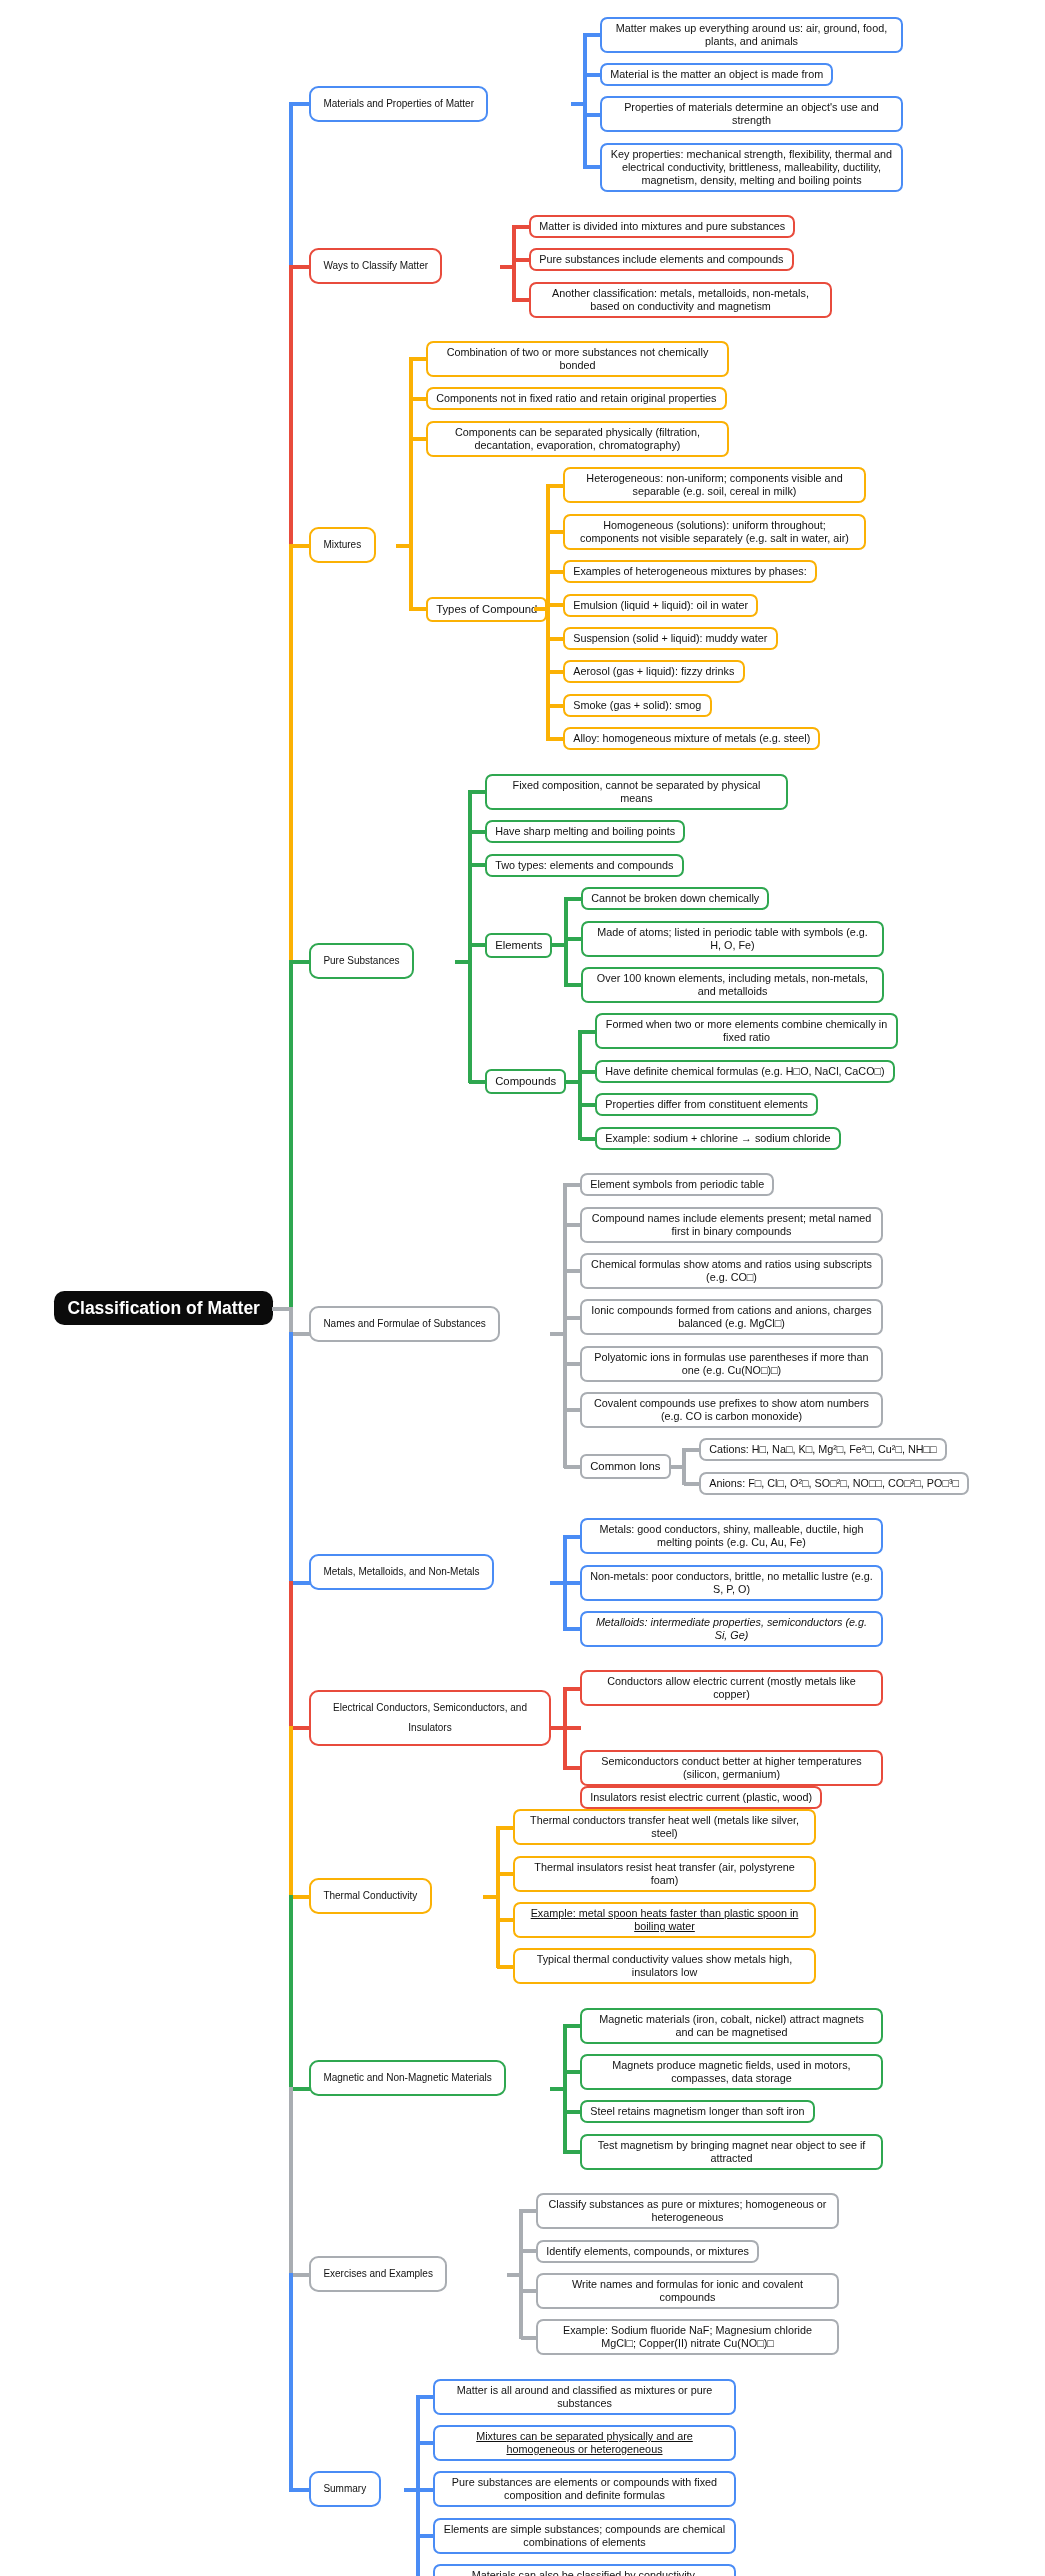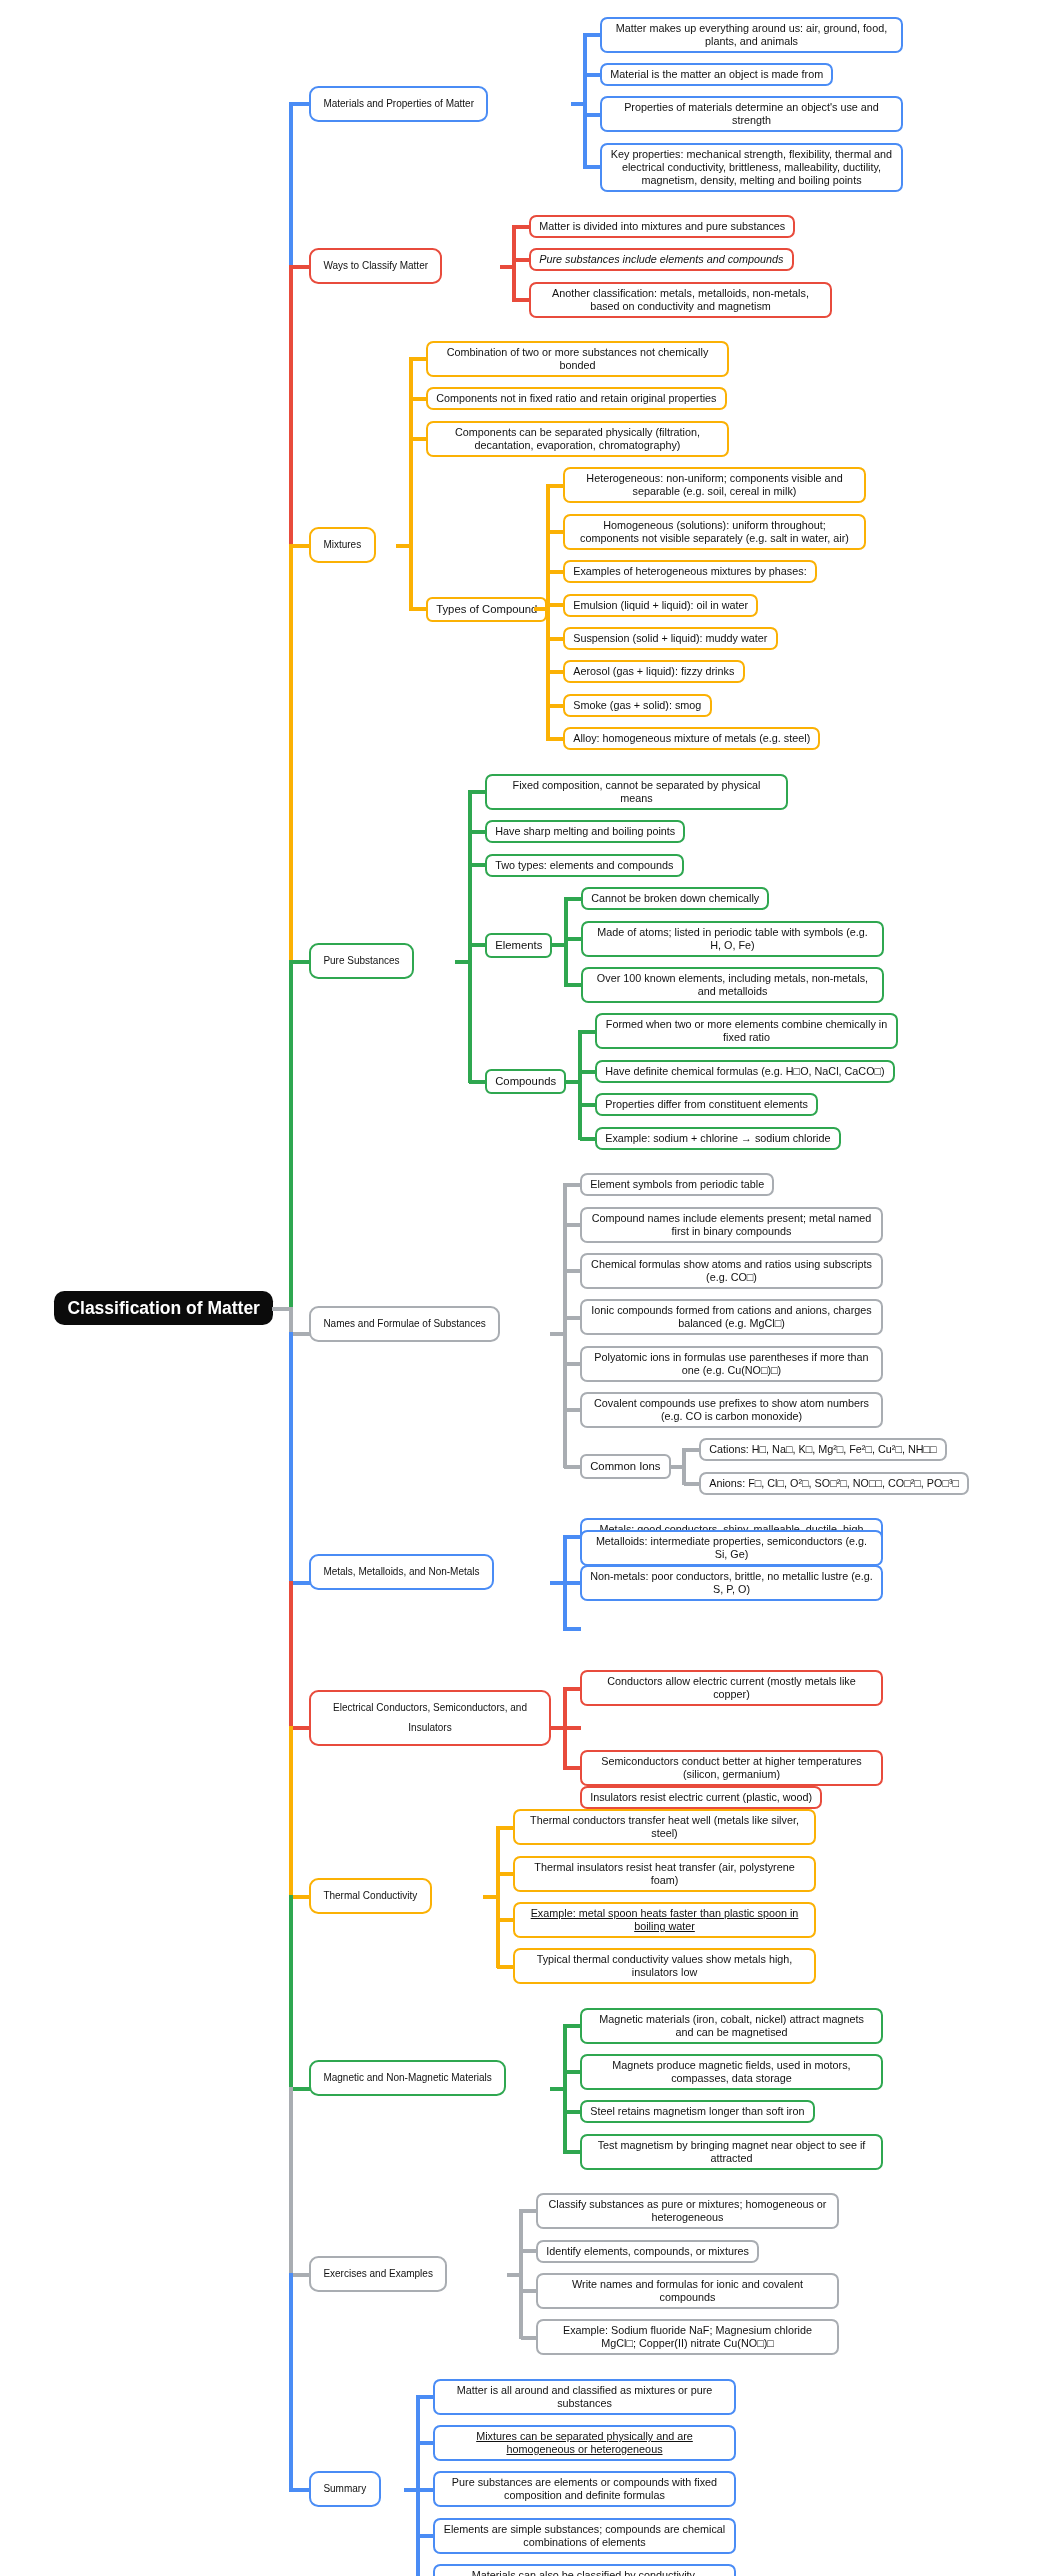--- a/index.html
+++ b/index.html
@@ -62,21 +62,21 @@
 <div id="canvas">
 
 <div class="box root" style="background: rgb(11, 11, 11); color: rgb(255, 255, 255); left: 54px; top: 1291px;">Classification of Matter</div>
     <div class="box branch" style="border-color: rgb(74, 140, 245); left: 309px; top: 86px;">Materials and Properties of Matter</div>
     <div class="box leaf" style="border-color: rgb(74, 140, 245); left: 600px; top: 16.5px;">Matter makes up everything around us: air, ground, food, plants, and animals</div>
     <div class="box leaf" style="border-color: rgb(74, 140, 245); left: 600px; top: 63px;">Material is the matter an object is made from</div>
     <div class="box leaf" style="border-color: rgb(74, 140, 245); left: 600px; top: 96px;">Properties of materials determine an object's use and strength</div>
     <div class="box leaf" style="border-color: rgb(74, 140, 245); left: 600px; top: 143px;">Key properties: mechanical strength, flexibility, thermal and electrical conductivity, brittleness, malleability, ductility, magnetism, density, melting and boiling points</div>
     <div class="box branch" style="border-color: rgb(232, 75, 60); left: 309px; top: 248px;">Ways to Classify Matter</div>
     <div class="box leaf" style="border-color: rgb(232, 75, 60); left: 529px; top: 215px;">Matter is divided into mixtures and pure substances</div>
-    <div class="box leaf" style="border-color: rgb(232, 75, 60); left: 529px; top: 248px; font-style: italic;">Pure substances include elements and compounds</div>
+    <div class="box leaf" style="border-color: rgb(232, 75, 60); left: 529px; top: 248px;">Pure substances include elements and compounds</div>
     <div class="box leaf" style="border-color: rgb(232, 75, 60); left: 529px; top: 282px;">Another classification: metals, metalloids, non-metals, based on conductivity and magnetism</div>
     <div class="box branch" style="border-color: rgb(251, 177, 4); left: 309px; top: 527px;">Mixtures</div>
     <div class="box leaf" style="border-color: rgb(251, 177, 4); left: 426px; top: 341px;">Combination of two or more substances not chemically bonded</div>
     <div class="box leaf" style="border-color: rgb(251, 177, 4); left: 426px; top: 387px;">Components not in fixed ratio and retain original properties</div>
     <div class="box leaf" style="border-color: rgb(251, 177, 4); left: 426px; top: 421px;">Components can be separated physically (filtration, decantation, evaporation, chromatography)</div>
     <div class="box sub" style="border-color: rgb(251, 177, 4); left: 426px; top: 597px;">Types of Compound</div>
     <div class="box leaf" style="border-color: rgb(251, 177, 4); left: 563px; top: 467px;">Heterogeneous: non-uniform; components visible and separable (e.g. soil, cereal in milk)</div>
     <div class="box leaf" style="border-color: rgb(251, 177, 4); left: 563px; top: 514px;">Homogeneous (solutions): uniform throughout; components not visible separately (e.g. salt in water, air)</div>
     <div class="box leaf" style="border-color: rgb(251, 177, 4); left: 563px; top: 560px;">Examples of heterogeneous mixtures by phases:</div>
     <div class="box leaf" style="border-color: rgb(251, 177, 4); left: 563px; top: 594px;">Emulsion (liquid + liquid): oil in water</div>
@@ -103,21 +103,21 @@
     <div class="box leaf" style="border-color: rgb(169, 173, 178); left: 580px; top: 1253px;">Chemical formulas show atoms and ratios using subscripts (e.g. CO□)</div>
     <div class="box leaf" style="border-color: rgb(169, 173, 178); left: 580px; top: 1299px;">Ionic compounds formed from cations and anions, charges balanced (e.g. MgCl□)</div>
     <div class="box leaf" style="border-color: rgb(169, 173, 178); left: 580px; top: 1346px;">Polyatomic ions in formulas use parentheses if more than one (e.g. Cu(NO□)□)</div>
     <div class="box leaf" style="border-color: rgb(169, 173, 178); left: 580px; top: 1392px;">Covalent compounds use prefixes to show atom numbers (e.g. CO is carbon monoxide)</div>
     <div class="box sub" style="border-color: rgb(169, 173, 178); left: 580px; top: 1454px;">Common Ions</div>
     <div class="box leaf nowrap" style="border-color: rgb(169, 173, 178); left: 699px; top: 1438px;">Cations: H□, Na□, K□, Mg²□, Fe²□, Cu²□, NH□□</div>
     <div class="box leaf nowrap" style="border-color: rgb(169, 173, 178); left: 699px; top: 1472px;">Anions: F□, Cl□, O²□, SO□²□, NO□□, CO□²□, PO□³□</div>
     <div class="box branch two-line" style="border-color: rgb(74, 140, 245); left: 309px; top: 1554px;">Metals, Metalloids, and Non-Metals</div>
     <div class="box leaf" style="border-color: rgb(74, 140, 245); left: 580px; top: 1565px;">Non-metals: poor conductors, brittle, no metallic lustre (e.g. S, P, O)</div>
     <div class="box leaf" style="border-color: rgb(74, 140, 245); left: 580px; top: 1518px;">Metals: good conductors, shiny, malleable, ductile, high melting points (e.g. Cu, Au, Fe)</div>
-    <div class="box leaf" style="border-color: rgb(74, 140, 245); left: 580px; top: 1530px;">Metalloids: intermediate properties, semiconductors (e.g. Si, Ge)</div>
+    <div class="box leaf" style="border-color: rgb(74, 140, 245); left: 580px; top: 1611px; font-style: italic;">Metalloids: intermediate properties, semiconductors (e.g. Si, Ge)</div>
     <div class="box branch two-line" style="border-color: rgb(232, 75, 60); left: 309px; top: 1690px;">Electrical Conductors, Semiconductors, and Insulators</div>
     <div class="box leaf" style="border-color: rgb(232, 75, 60); left: 580px; top: 1670px;">Conductors allow electric current (mostly metals like copper)</div>
     <div class="box leaf" style="border-color: rgb(232, 75, 60); left: 580px; top: 1786px;">Insulators resist electric current (plastic, wood)</div>
     <div class="box leaf" style="border-color: rgb(232, 75, 60); left: 580px; top: 1750px;">Semiconductors conduct better at higher temperatures (silicon, germanium)</div>
     <div class="box branch" style="border-color: rgb(251, 177, 4); left: 309px; top: 1878px;">Thermal Conductivity</div>
     <div class="box leaf" style="border-color: rgb(251, 177, 4); left: 513px; top: 1809px;">Thermal conductors transfer heat well (metals like silver, steel)</div>
     <div class="box leaf" style="border-color: rgb(251, 177, 4); left: 513px; top: 1856px;">Thermal insulators resist heat transfer (air, polystyrene foam)</div>
     <div class="box leaf" style="border-color: rgb(251, 177, 4); left: 513px; top: 1902px; text-decoration: underline;">Example: metal spoon heats faster than plastic spoon in boiling water</div>
     <div class="box leaf" style="border-color: rgb(251, 177, 4); left: 513px; top: 1948px;">Typical thermal conductivity values show metals high, insulators low</div>
     <div class="box branch two-line" style="border-color: rgb(47, 167, 80); left: 309px; top: 2060px;">Magnetic and Non-Magnetic Materials</div>

